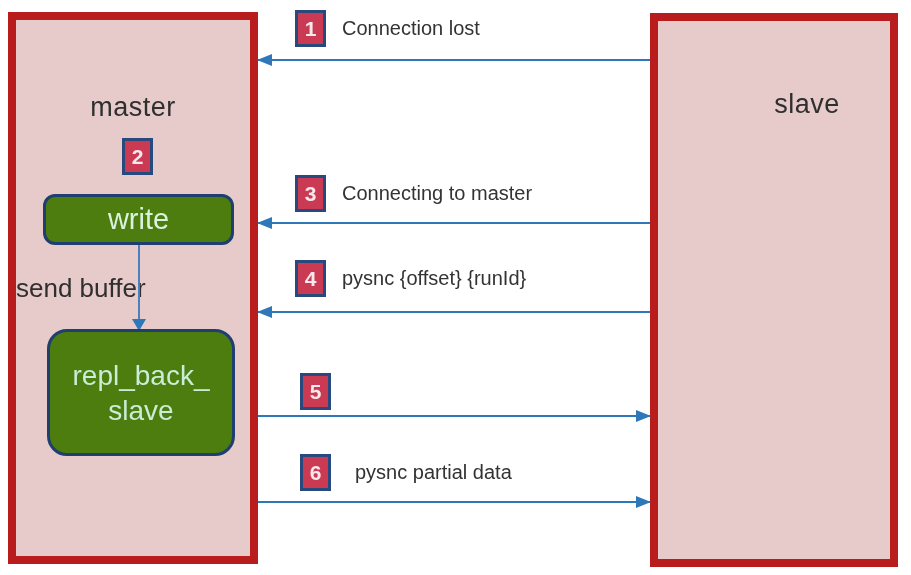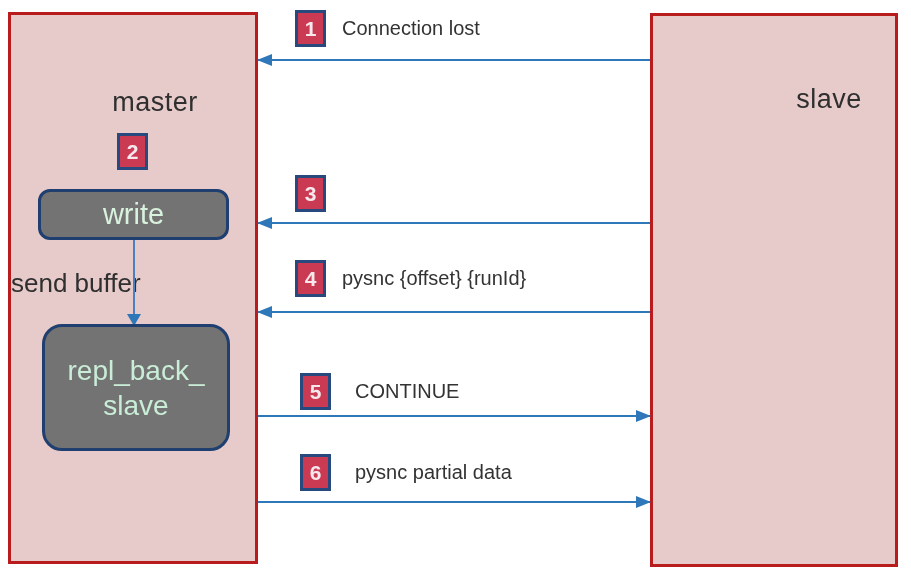--- a/index.html
+++ b/index.html
@@ -13,23 +13,22 @@
     width: 911px;
     height: 575px;
     background: #ffffff;
     overflow: hidden;
   }
 
   
   .node {
     position: absolute;
     background: #e7caca;
-    border: 3px solid #b91c1c;
+    border: 8px solid #b91c1c;
     box-sizing: border-box;
-    padding-left: 22px;
   }
   .node.master { left: 8px;   top: 12px; width: 250px; height: 552px; }
   .node.slave  { left: 650px; top: 13px; width: 248px; height: 554px; }
 
   .node-label {
     position: absolute;
     width: 100%;
     text-align: center;
     font-size: 27px;
     color: #2f2f2f;
@@ -51,21 +50,21 @@
     display: flex;
     align-items: center;
     justify-content: center;
     box-sizing: content-box;
   }
   .badge.step2 { left: 106px; top: 118px; }   
 
   
   .green-box {
     position: absolute;
-    background: #737373;
+    background: #4d7c0f;
     border: 3px solid #1e3f6f;
     border-radius: 12px;
     box-sizing: border-box;
     display: flex;
     align-items: center;
     justify-content: center;
     text-align: center;
   }
   .green-box.write {
     left: 27px; top: 174px; width: 191px; height: 51px;
@@ -186,27 +185,27 @@
   <div class="h-arrow to-slave a6">
       <span class="head"></span>
     </div>
 
   <div class="msg m1">
     <span class="badge">1</span>
     <span class="msg-text">Connection lost</span>
   </div>
   <div class="msg m3">
     <span class="badge">3</span>
+    <span class="msg-text">Connecting to master</span>
   </div>
   <div class="msg m4">
     <span class="badge">4</span>
     <span class="msg-text">pysnc {offset} {runId}</span>
   </div>
   <div class="msg m5">
     <span class="badge">5</span>
-    <span class="msg-text">CONTINUE</span>
   </div>
   <div class="msg m6">
     <span class="badge">6</span>
     <span class="msg-text">pysnc partial data</span>
   </div>
 
 </div>
 
 </body></html>

